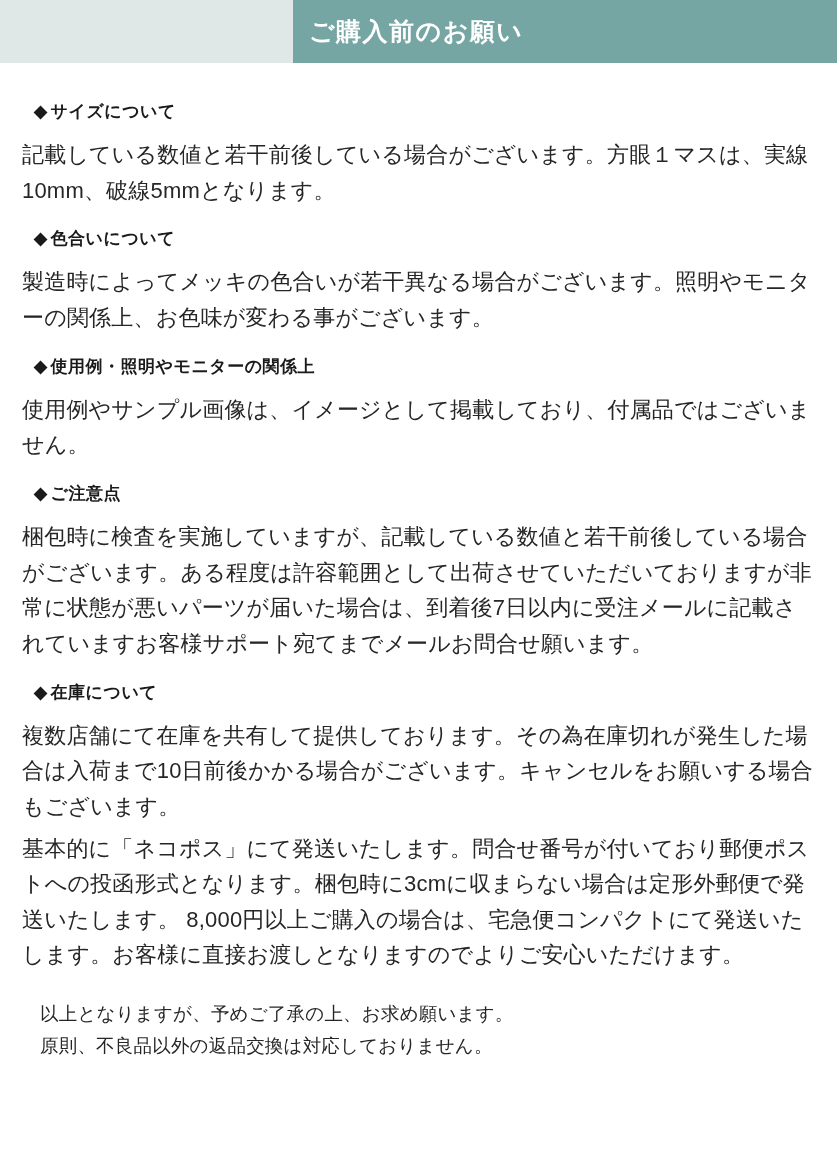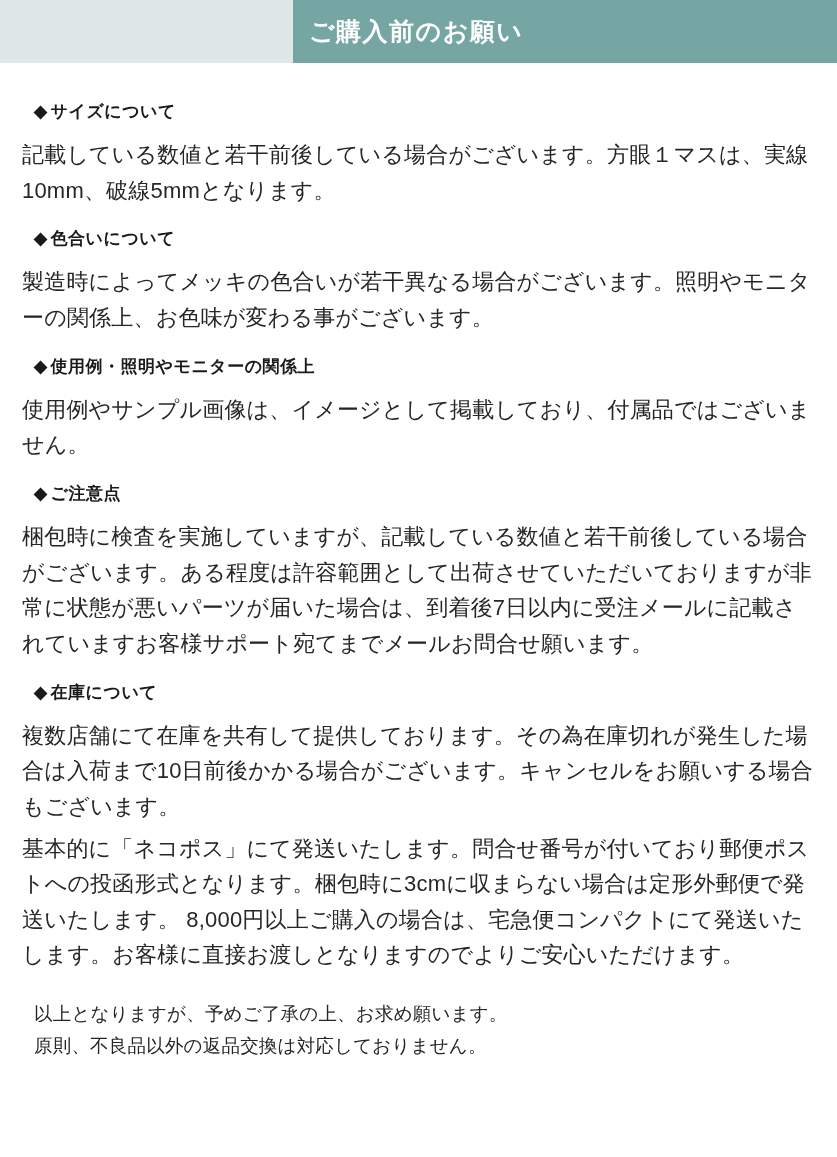--- a/index.html
+++ b/index.html
@@ -73,21 +73,21 @@
     font-size: 22px;
     line-height: 1.62;
     color: #262626;
     margin: 0 0 6px 2px;
     letter-spacing: 0.2px;
   }
   .closing {
     margin-top: 26px;
   }
   .closing p {
-    margin: 0 0 2px 14px;
+    margin: 0 0 2px 20px;
     font-size: 18.5px;
     line-height: 1.62;
     color: #262626;
     letter-spacing: 0.2px;
   }
 </style>
 </head>
 <body>
 
 <div class="page">

